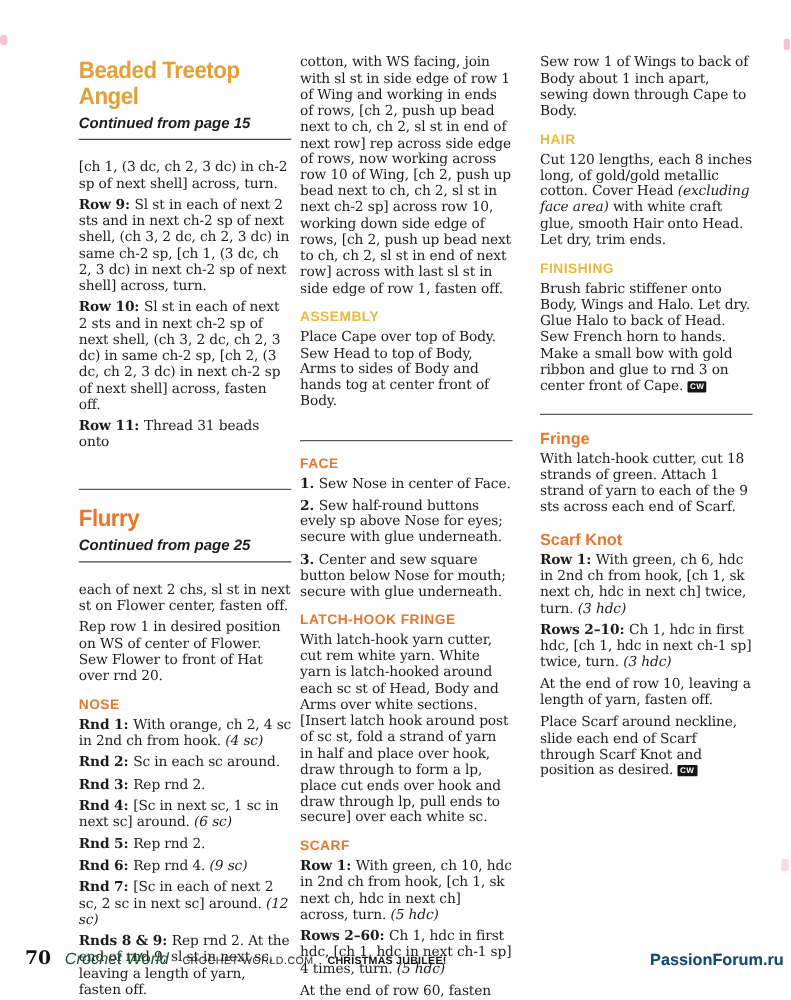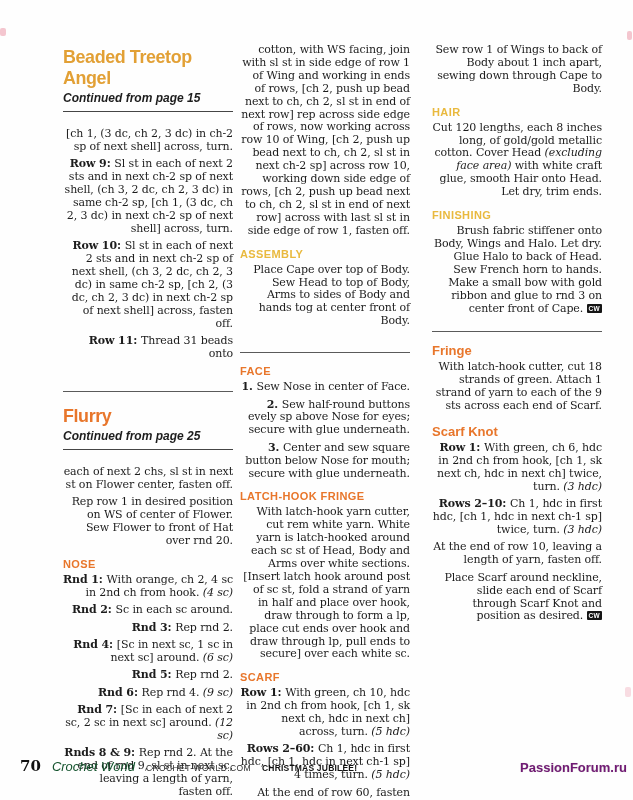--- a/index.html
+++ b/index.html
@@ -29,21 +29,20 @@
     margin-top:3px;
     font-family:"Liberation Sans", sans-serif;
     font-weight:bold;font-style:italic;font-size:12px;color:#1d1d1d;
   }
   .header-rule{border:0;border-top:1.5px solid #454545;margin:6px 0 0 0;}
 
   
   p.body{
     margin:0 0 4.5px 0;font-size:11px;line-height:12.9px;color:#1c1c1c;
     letter-spacing:-0.1px;
-    text-align:right;
   }
   p.first{margin-top:16px;}
   .seg-b{font-weight:bold;}
   .seg-i{font-style:italic;}
 
   
   .kicker{
     font-family:"Liberation Sans", sans-serif;font-weight:bold;
     font-size:11px;line-height:13px;letter-spacing:.4px;margin:10px 0 3px 0;
   }
@@ -74,21 +73,21 @@
   }
   .f-page{font-family:"DejaVu Serif", serif;font-weight:bold;font-size:15px;color:#111;}
   .f-mag{font-family:Liberation Sans, sans-serif;font-style:italic;font-size:13px;color:#14532d;text-align:right;}
   .f-site{font-family:"Liberation Sans", sans-serif;font-size:8.5px;letter-spacing:.4px;color:#2a2a2a;}
   .f-issue{font-family:"Liberation Sans", sans-serif;font-weight:bold;font-size:8.5px;letter-spacing:.2px;color:#111;}
 
   
   .watermark{
     position:absolute;right:6px;top:760px;
     font-family:"Liberation Sans", sans-serif;font-weight:bold;font-size:13px;
-    color:#701a75;text-shadow:0 0 1px #cfcac4;
+    color:#0c4a6e;text-shadow:0 0 1px #cfcac4;
   }
 
   
   .edge-mark{position:absolute;background:rgba(233,130,150,.45);border-radius:2px;}
   .em-1{left:0;top:28px;width:6px;height:8px;}
   .em-2{right:1px;top:31px;width:5px;height:9px;}
   .em-3{right:2px;top:687px;width:6px;height:10px;opacity:.6;}
 </style>
 </head>
 <body>

